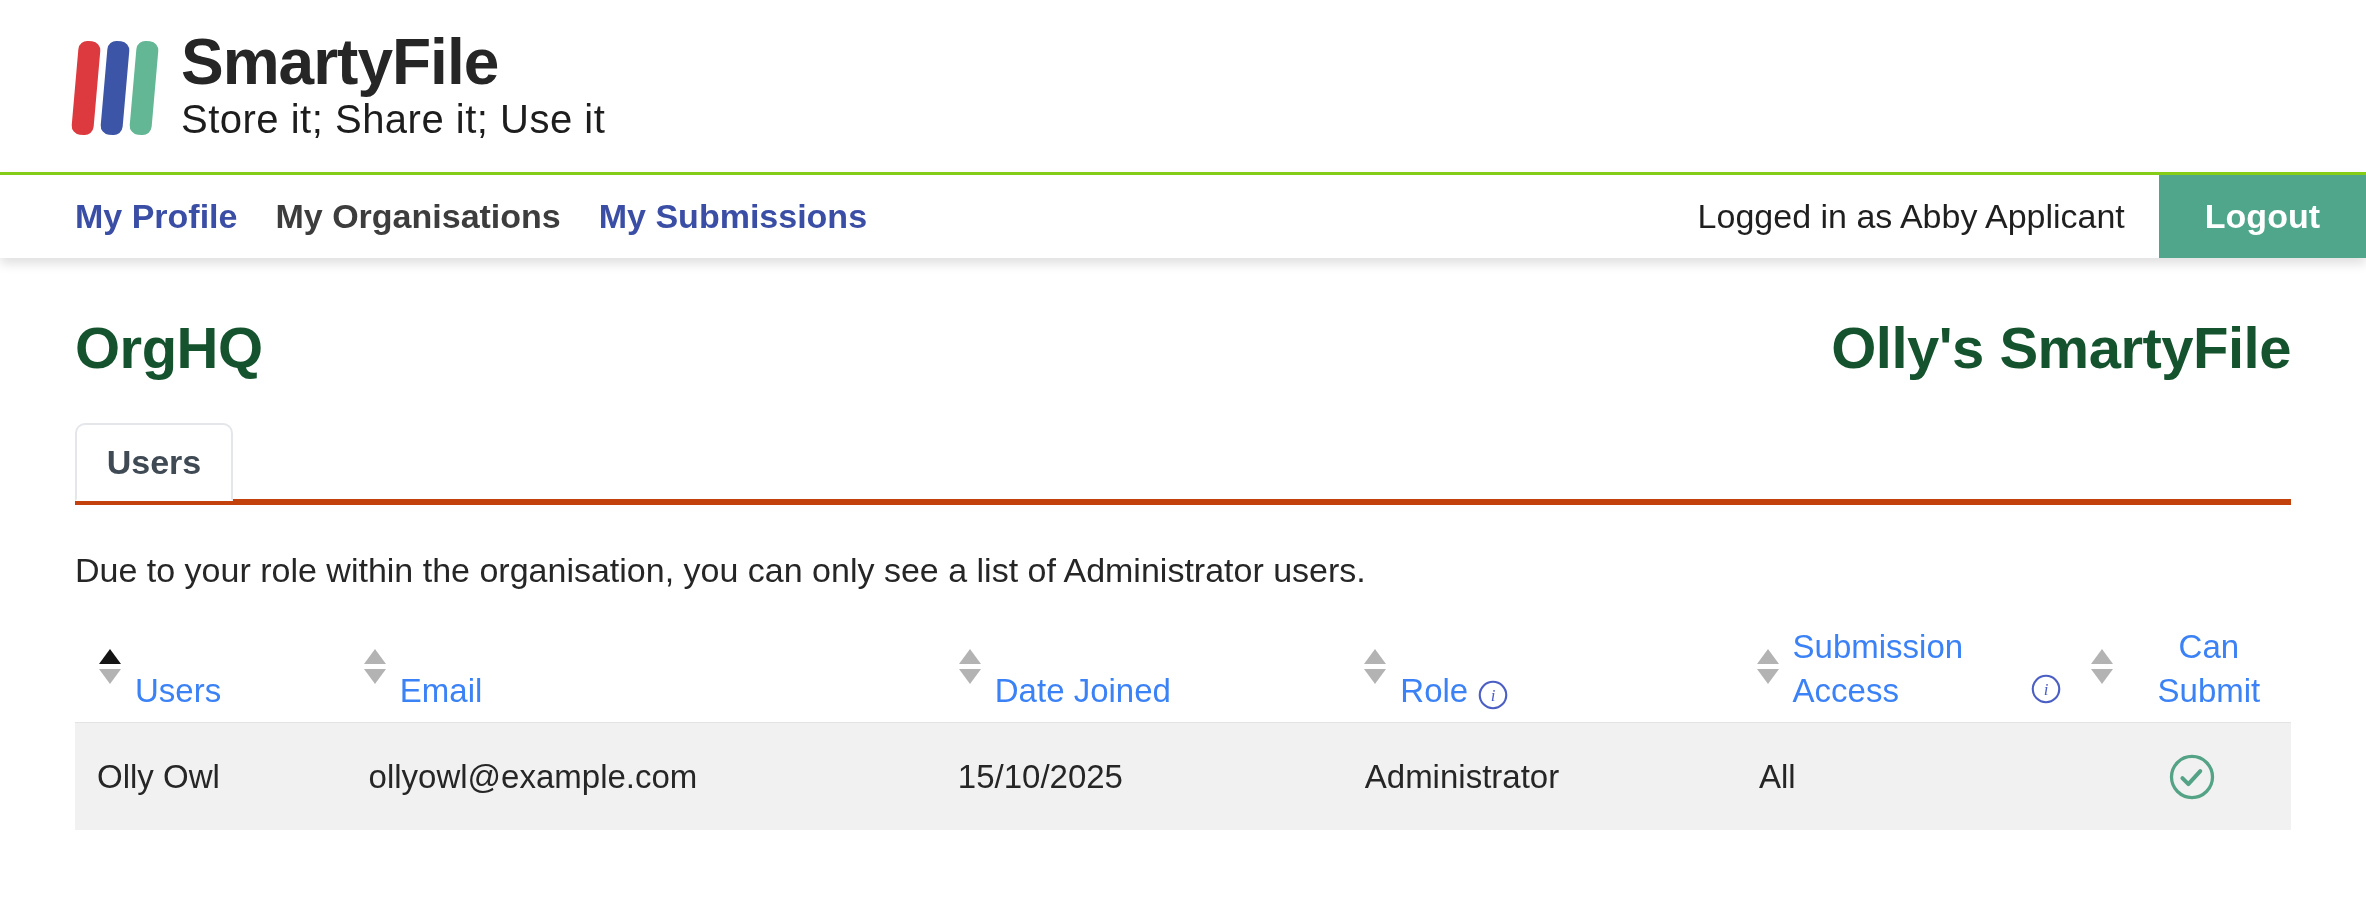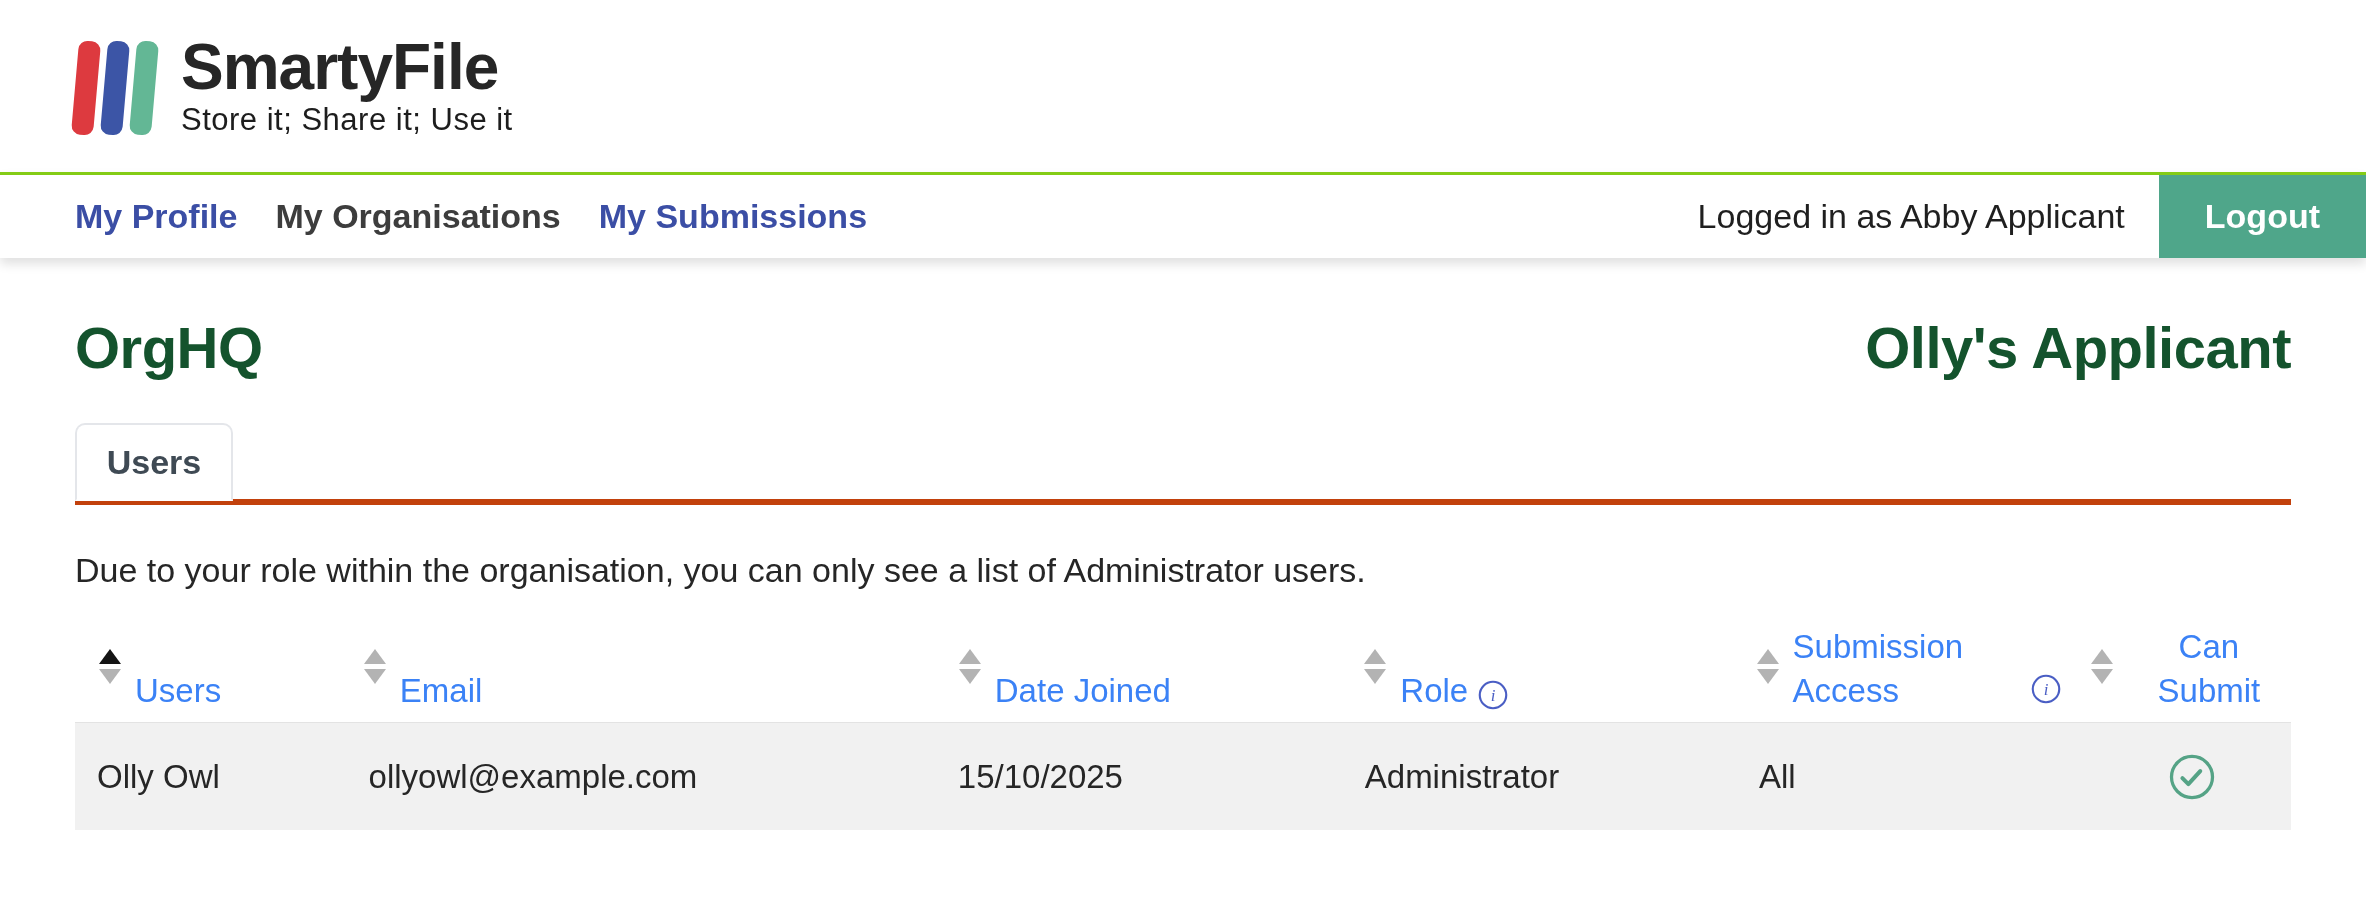--- a/index.html
+++ b/index.html
@@ -9,21 +9,21 @@
 
   
   .site-header { height:172px; display:flex; align-items:center; padding:0 75px; background:#fff; }
   .logo { display:flex; align-items:center; cursor:pointer; }
   .logo-bars { display:flex; margin-right:26px; padding-top:4px; }
   .bar { width:22px; height:94px; border-radius:9px; transform:rotate(5deg); margin-right:7px; }
   .bar.red  { background:#DD3A3F; }
   .bar.blue { background:#3C55A6; }
   .bar.teal { background:#63B795; margin-right:0; }
   .brand-name { font-size:64px; font-weight:bold; letter-spacing:-1px; color:#262626; line-height:1.0; }
-  .brand-tagline { font-size:31px; color:#1d1d1d; margin-top:3px; letter-spacing:0.5px; }
+  .brand-tagline { font-size:40px; color:#1d1d1d; margin-top:3px; letter-spacing:0.5px; }
 
   
   .navbar { height:86px; border-top:3px solid #84cc16; display:flex; align-items:stretch;
     justify-content:space-between; padding-left:75px; box-shadow:0 6px 10px rgba(0,0,0,0.12);
     position:relative; background:#fff; }
   .nav-links { display:flex; align-items:center; gap:38px; }
   .nav-link { font-size:34px; font-weight:bold; color:#3B4EA5; text-decoration:none; cursor:pointer; }
   .nav-link.current { color:#3d3d3d; }
   .nav-right { display:flex; align-items:stretch; }
   .logged-in { font-size:34px; color:#1f1f1f; align-self:center; margin-right:34px; }
@@ -96,21 +96,21 @@
   </div>
   <div class="nav-right">
     <span class="logged-in">Logged in as Abby Applicant</span>
     <button class="logout-btn">Logout</button>
   </div>
 </nav>
 
 <main>
   <div class="title-row">
     <h1>OrgHQ</h1>
-    <h1>Olly's Applicant</h1>
+    <h1>Olly's SmartyFile</h1>
   </div>
 
   <div class="tabs">
     <div class="tab">
       <span>Users</span>
     </div>
   </div>
 
   <p class="notice">Due to your role within the organisation, you can only see a list of Administrator users.</p>
 

